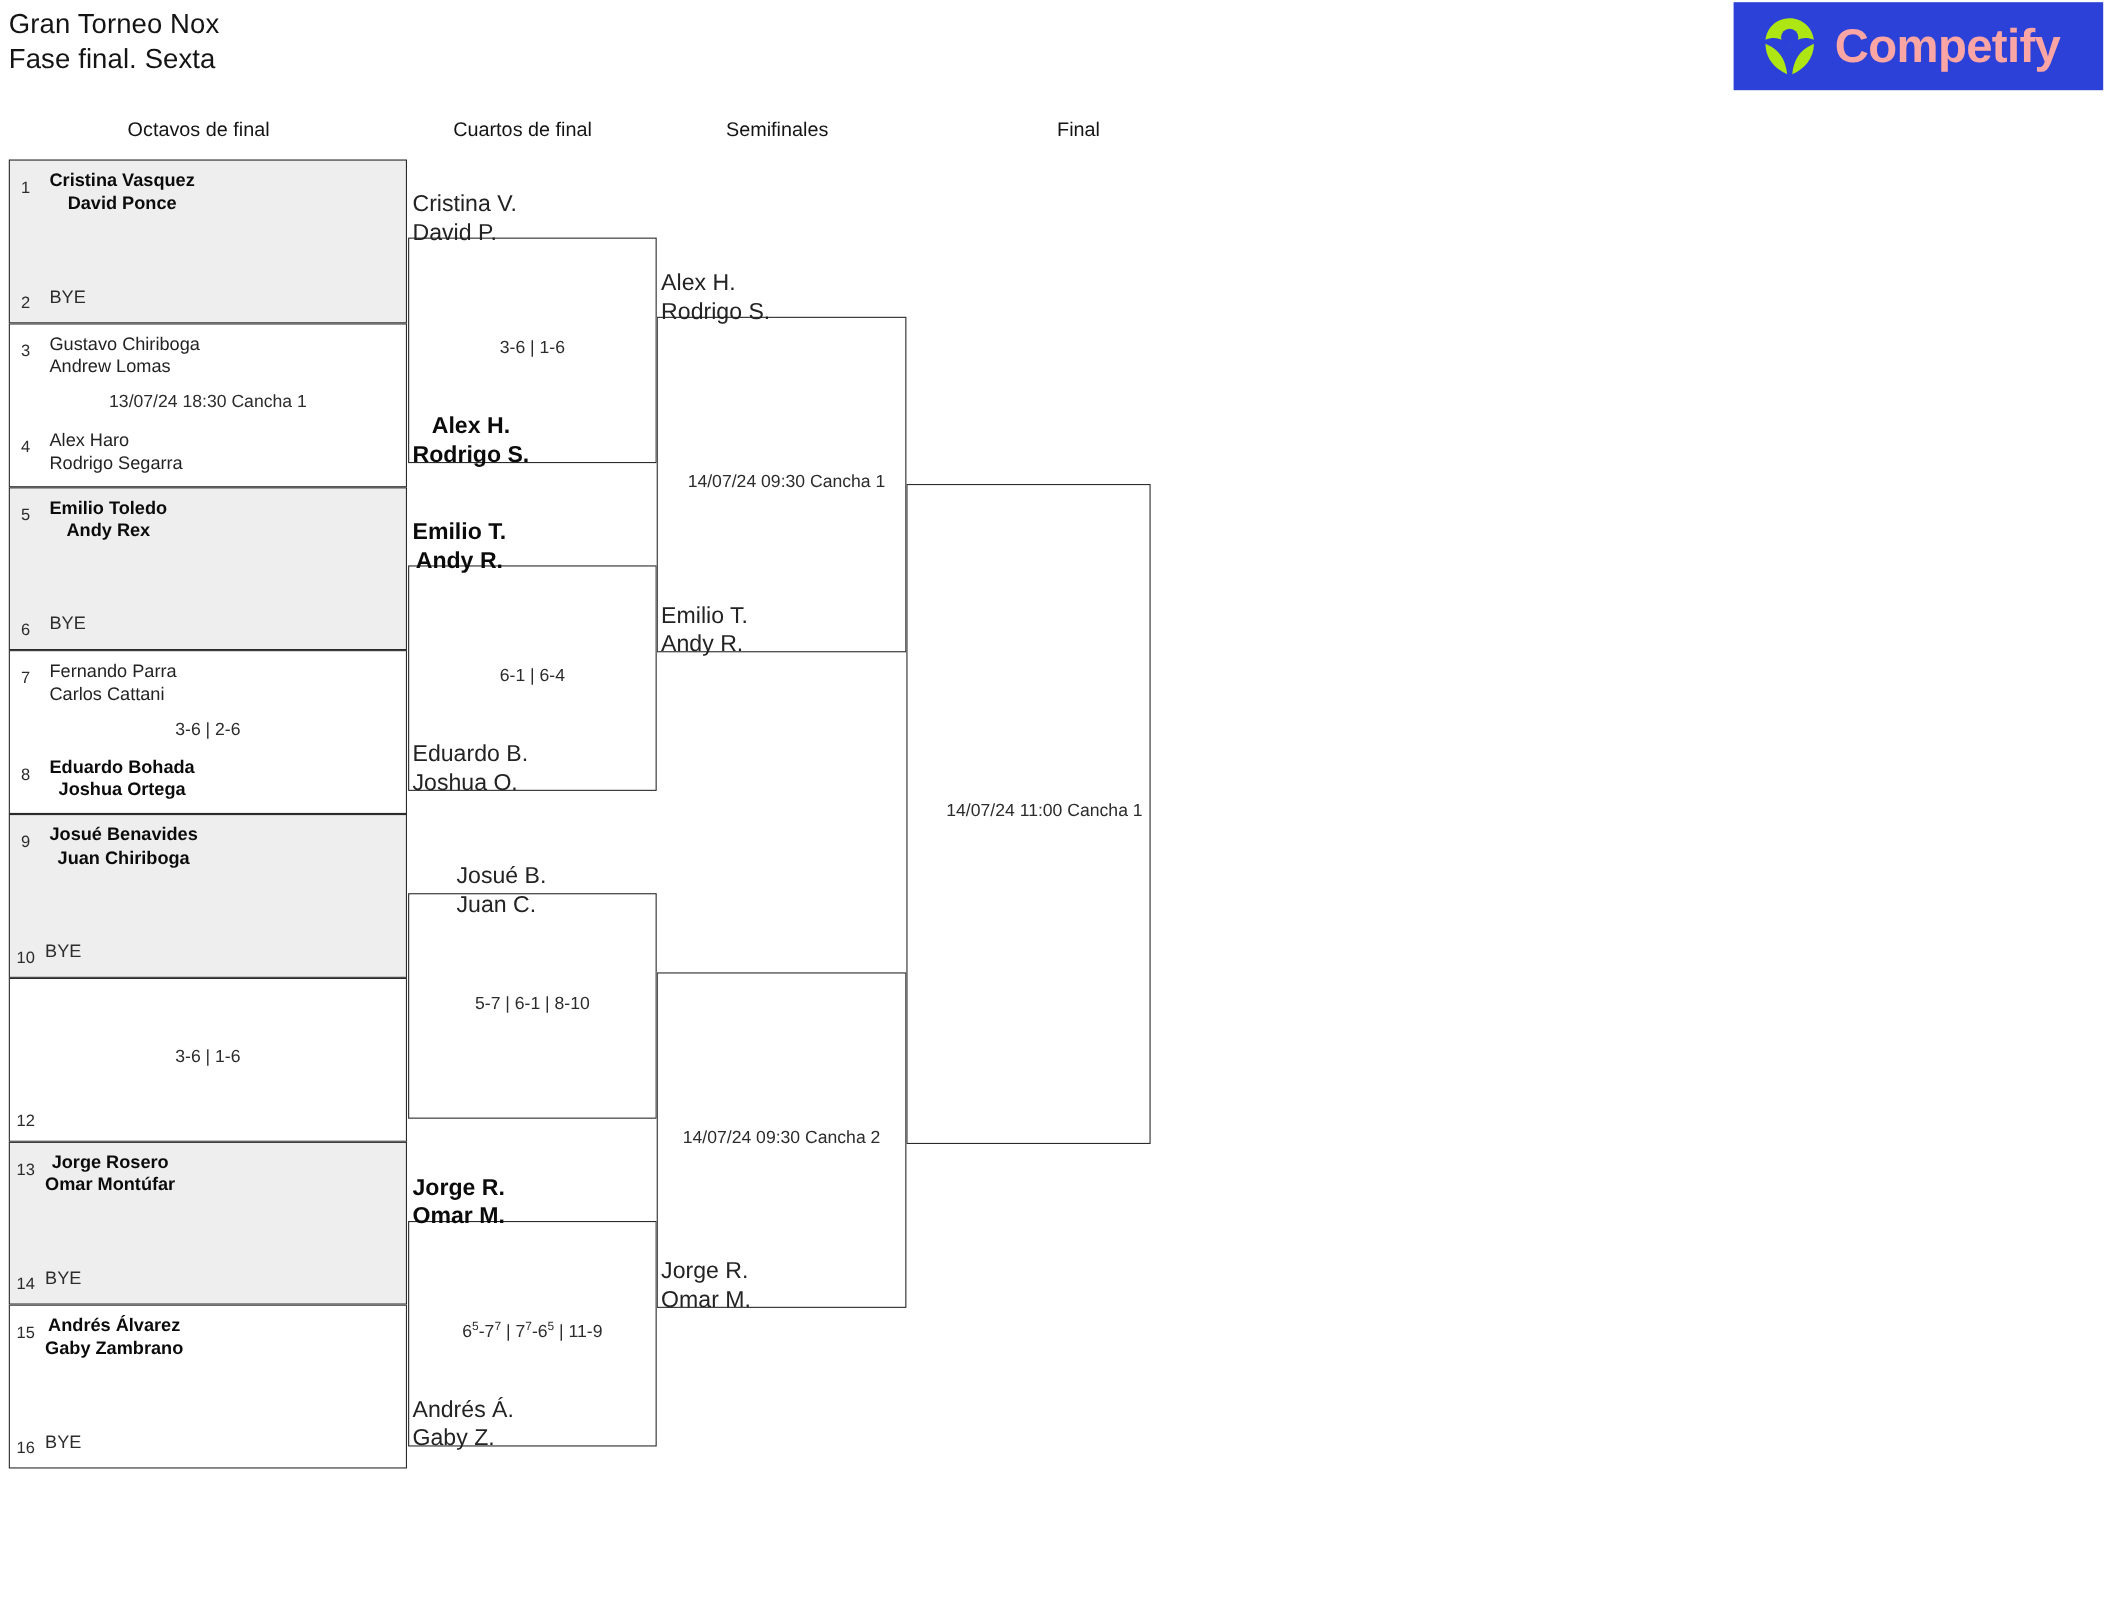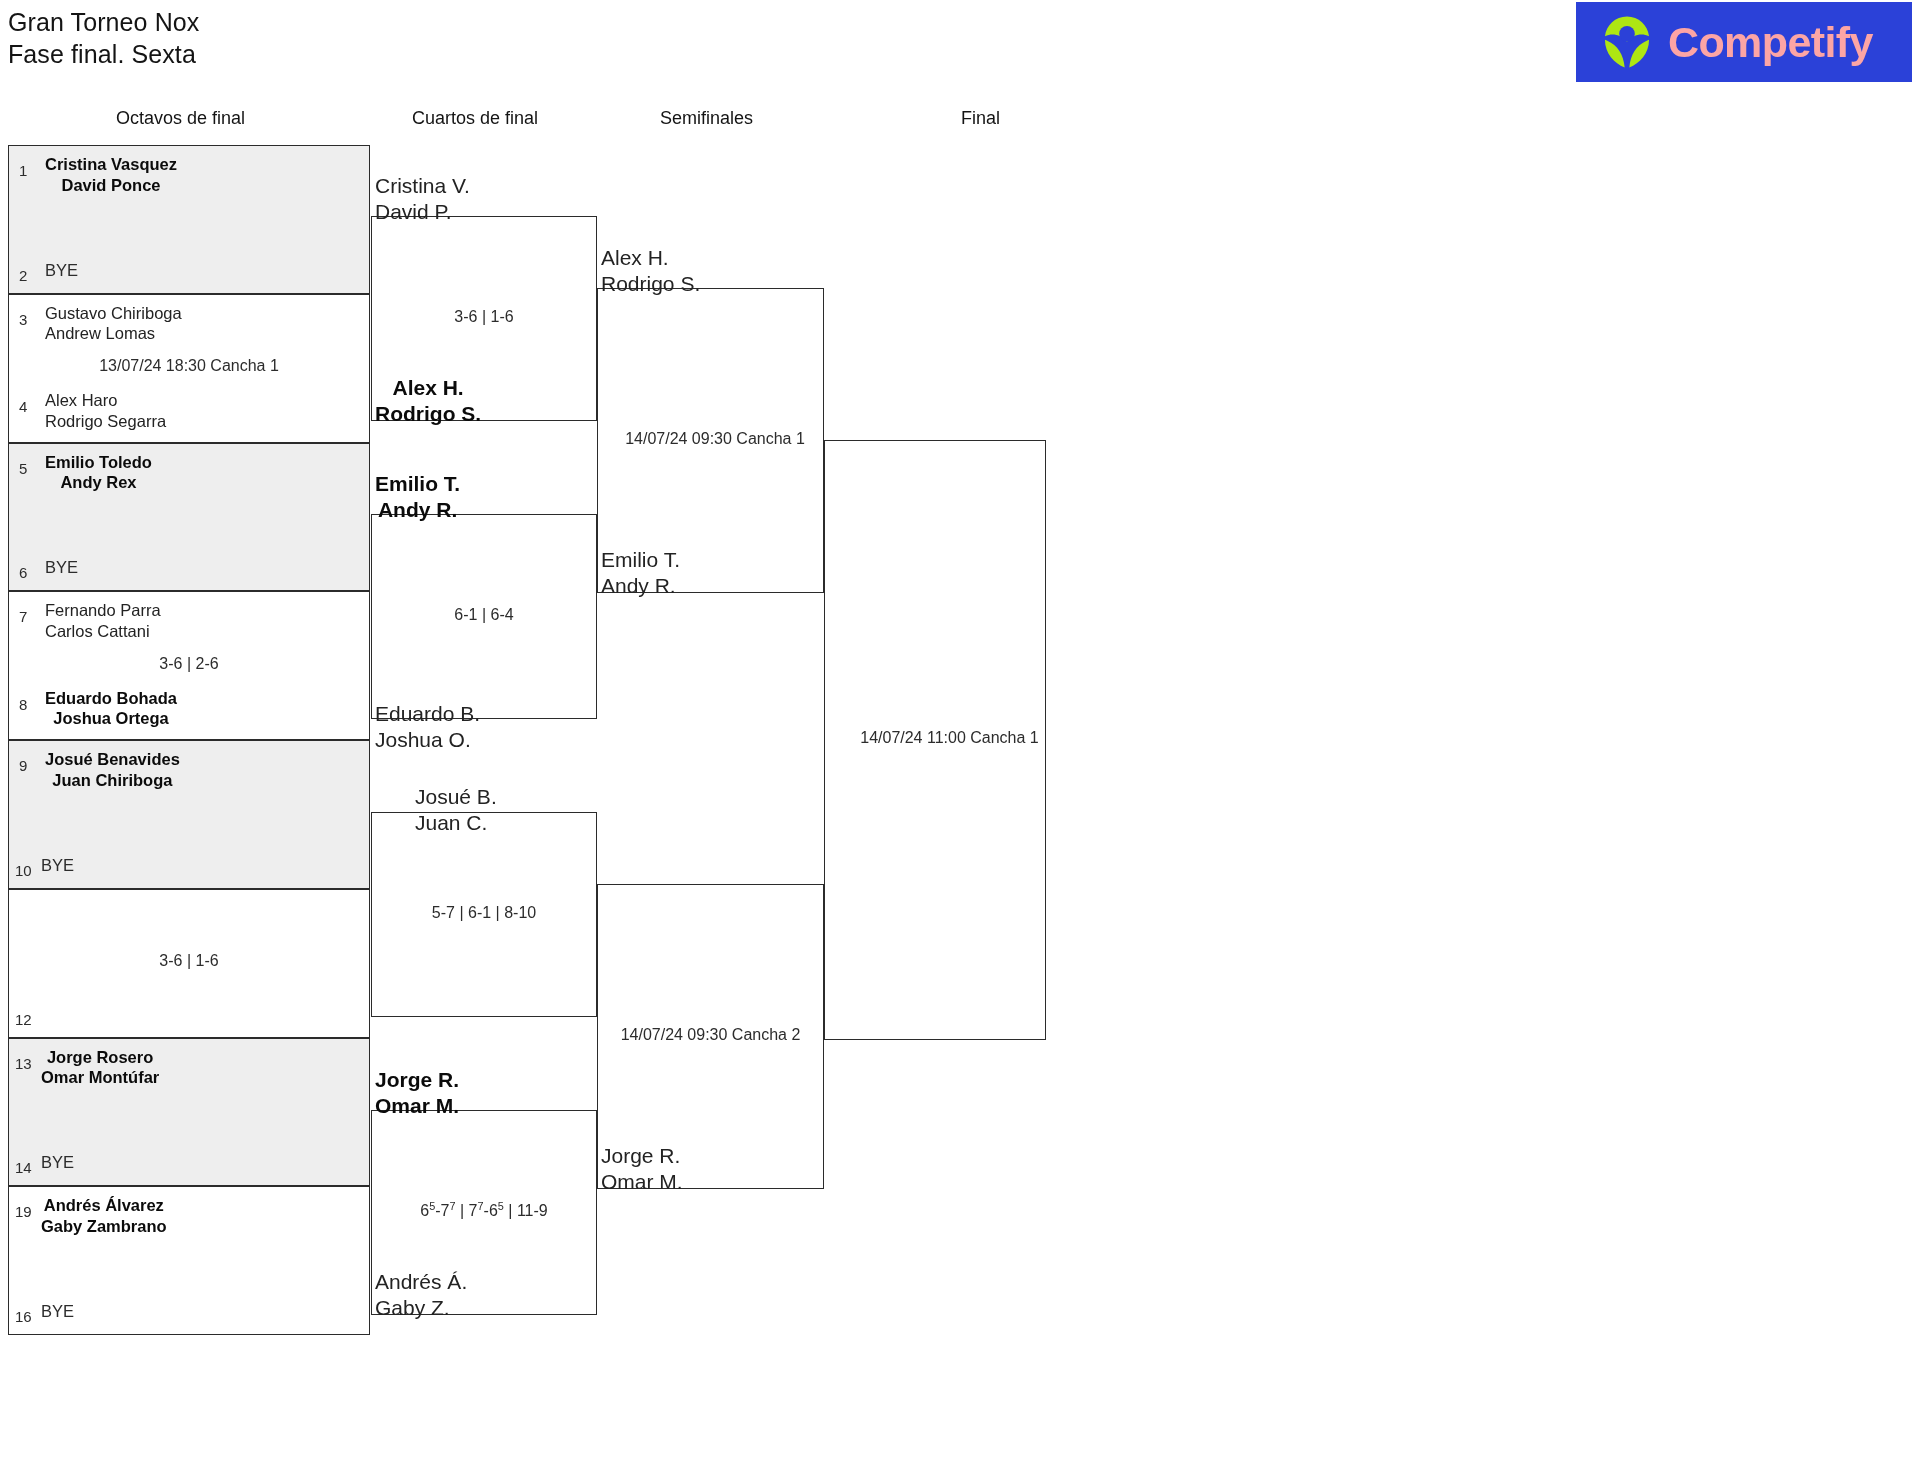--- a/index.html
+++ b/index.html
@@ -272,21 +272,21 @@
           <div>Omar Montúfar</div>
         </div>
       </div>
       <div class="r16-slot bottom">
         <div class="seed-num">14</div>
         <div class="bye-label">BYE</div>
       </div>
     </div>
     <div class="r16-match" style="top: 1186.25px; height: 148.75px;">
       <div class="r16-slot top">
-        <div class="seed-num">19</div>
+        <div class="seed-num">15</div>
         <div class="pair-names winner">
           <div>Andrés Álvarez</div>
           <div>Gaby Zambrano</div>
         </div>
       </div>
       <div class="r16-slot bottom">
         <div class="seed-num">16</div>
         <div class="bye-label">BYE</div>
       </div>
     </div>
@@ -298,21 +298,21 @@
     <div class="pair-names winner adv-names" style="left: 375px; top: 375px;">
       <div>Alex H.</div>
       <div>Rodrigo S.</div>
     </div>
     <div class="adv-meta" style="left: 371px; width: 226px; top: 307.5px;">3-6 | 1-6</div>
     <div class="adv-box" style="left: 371px; width: 226px; top: 514px; height: 205px;"></div>
     <div class="pair-names winner adv-names" style="left: 375px; top: 471px;">
       <div>Emilio T.</div>
       <div>Andy R.</div>
     </div>
-    <div class="pair-names adv-names" style="left: 375px; top: 673px; margin-top: 28px;">
+    <div class="pair-names adv-names" style="left: 375px; top: 673px;">
       <div>Eduardo B.</div>
       <div>Joshua O.</div>
     </div>
     <div class="adv-meta" style="left: 371px; width: 226px; top: 605.5px;">6-1 | 6-4</div>
     <div class="adv-box" style="left: 371px; width: 226px; top: 812px; height: 205px;"></div>
     <div class="pair-names adv-names" style="left: 375px; top: 784px; margin-left: 40px;">
       <div>Josué B.</div>
       <div>Juan C.</div>
     </div>
     <div class="adv-meta" style="left: 371px; width: 226px; top: 903.5px;">5-7 | 6-1 | 8-10</div>

